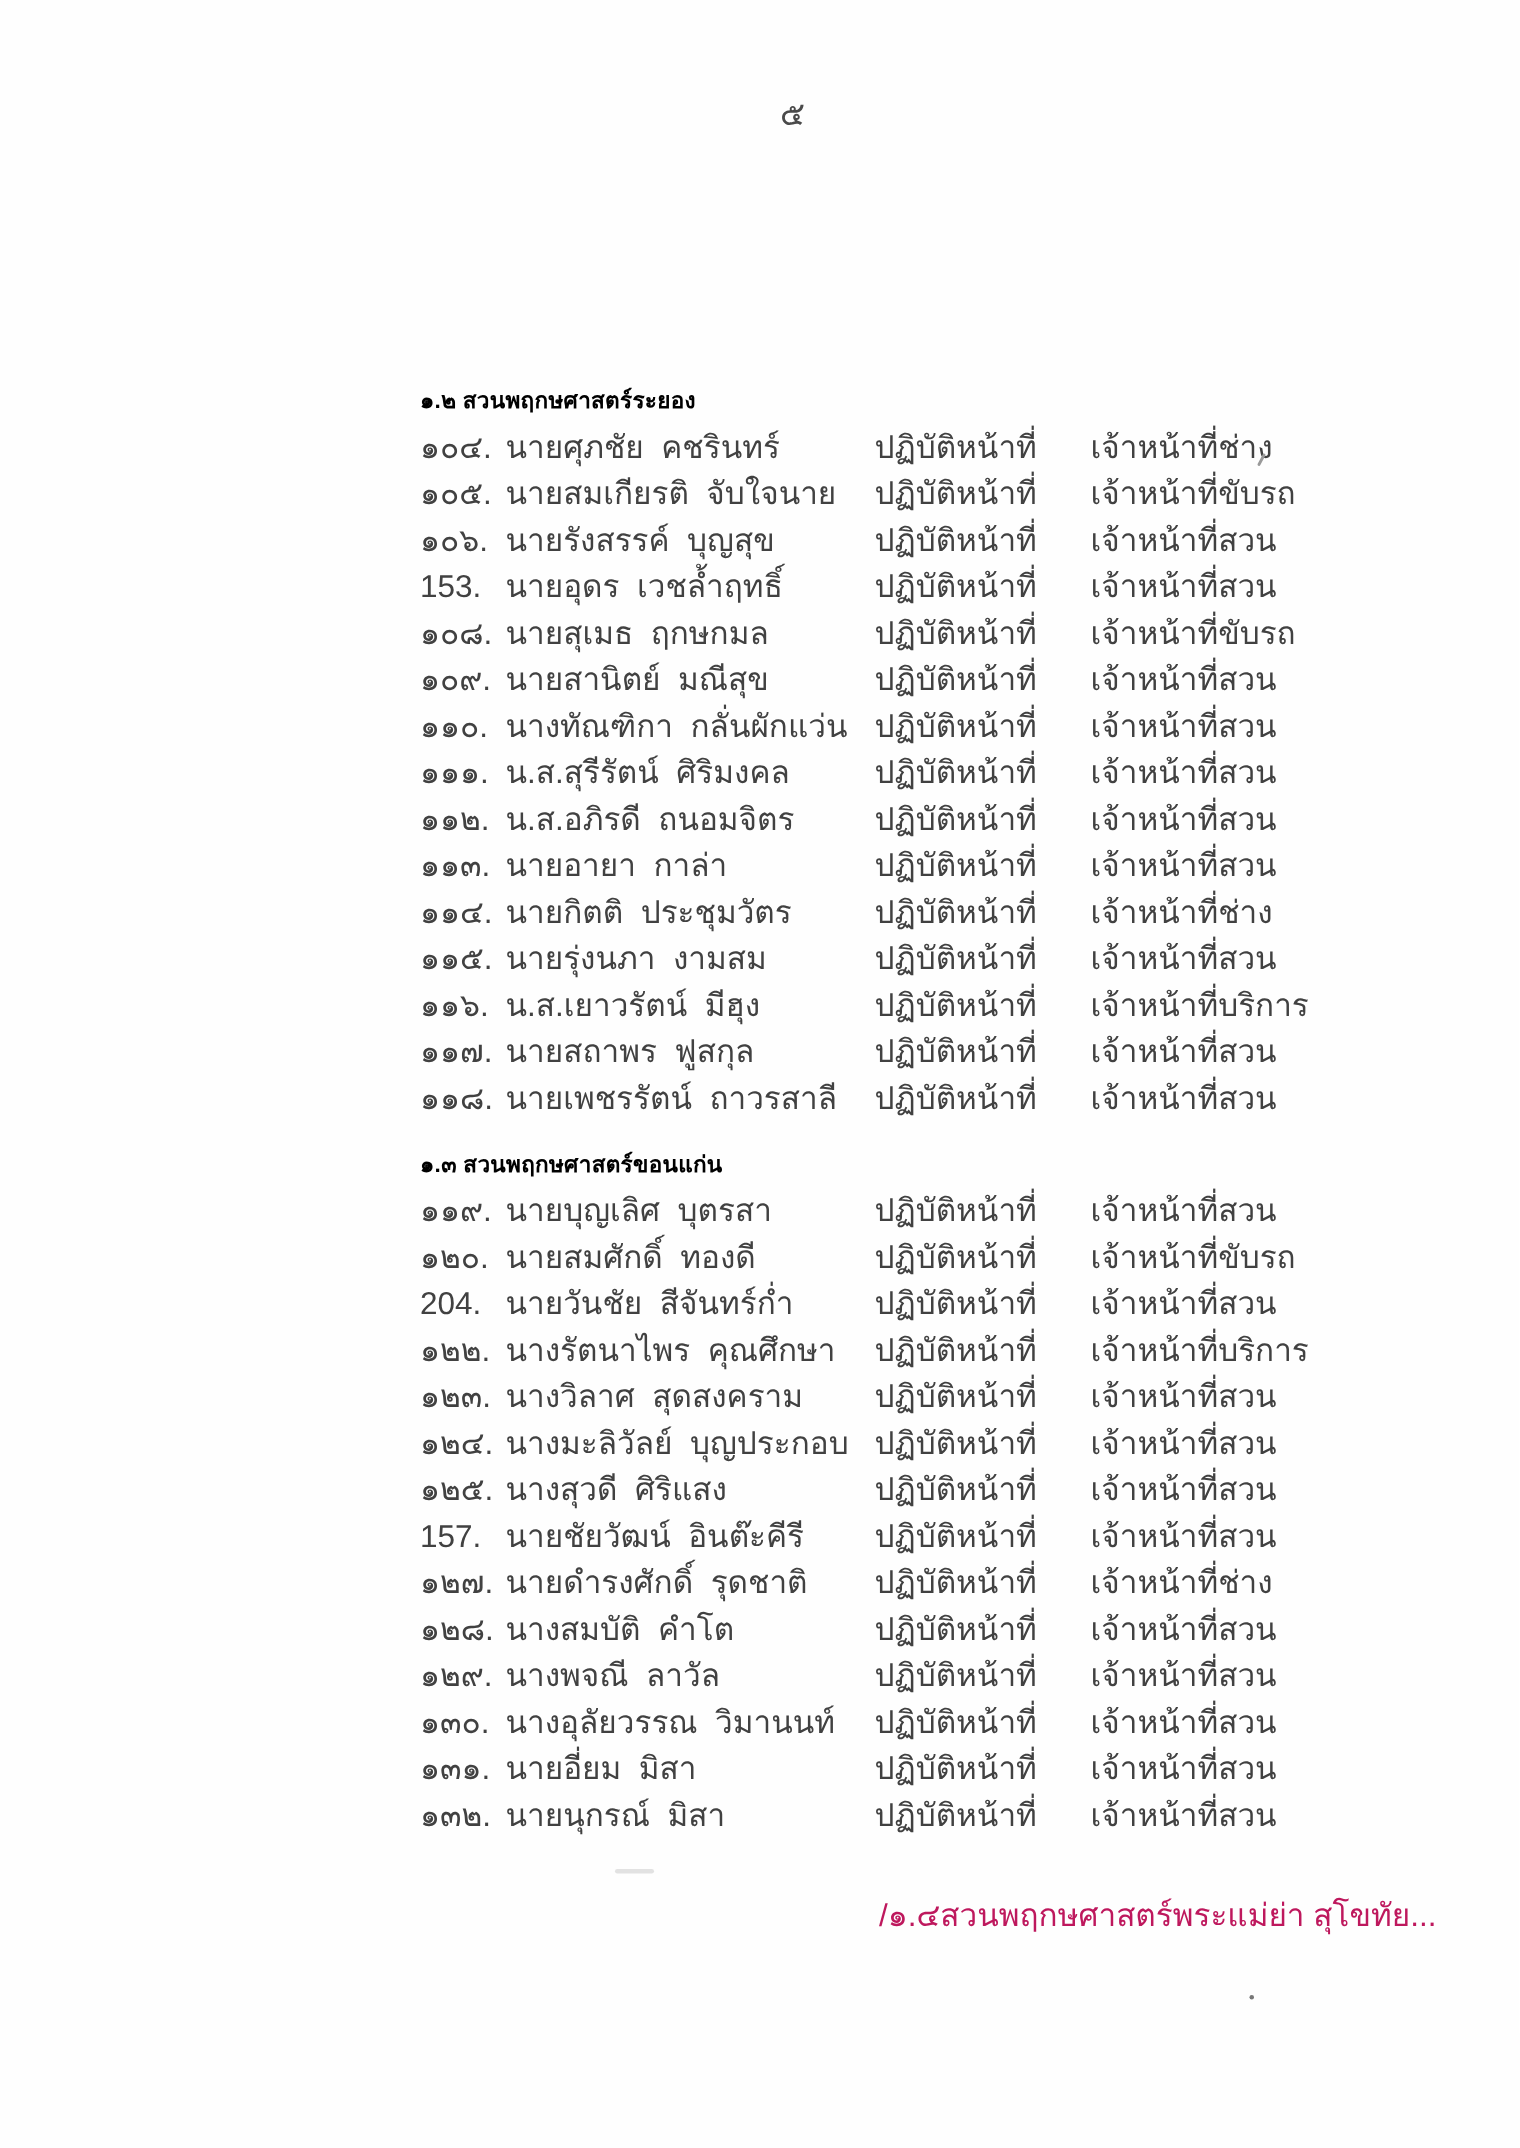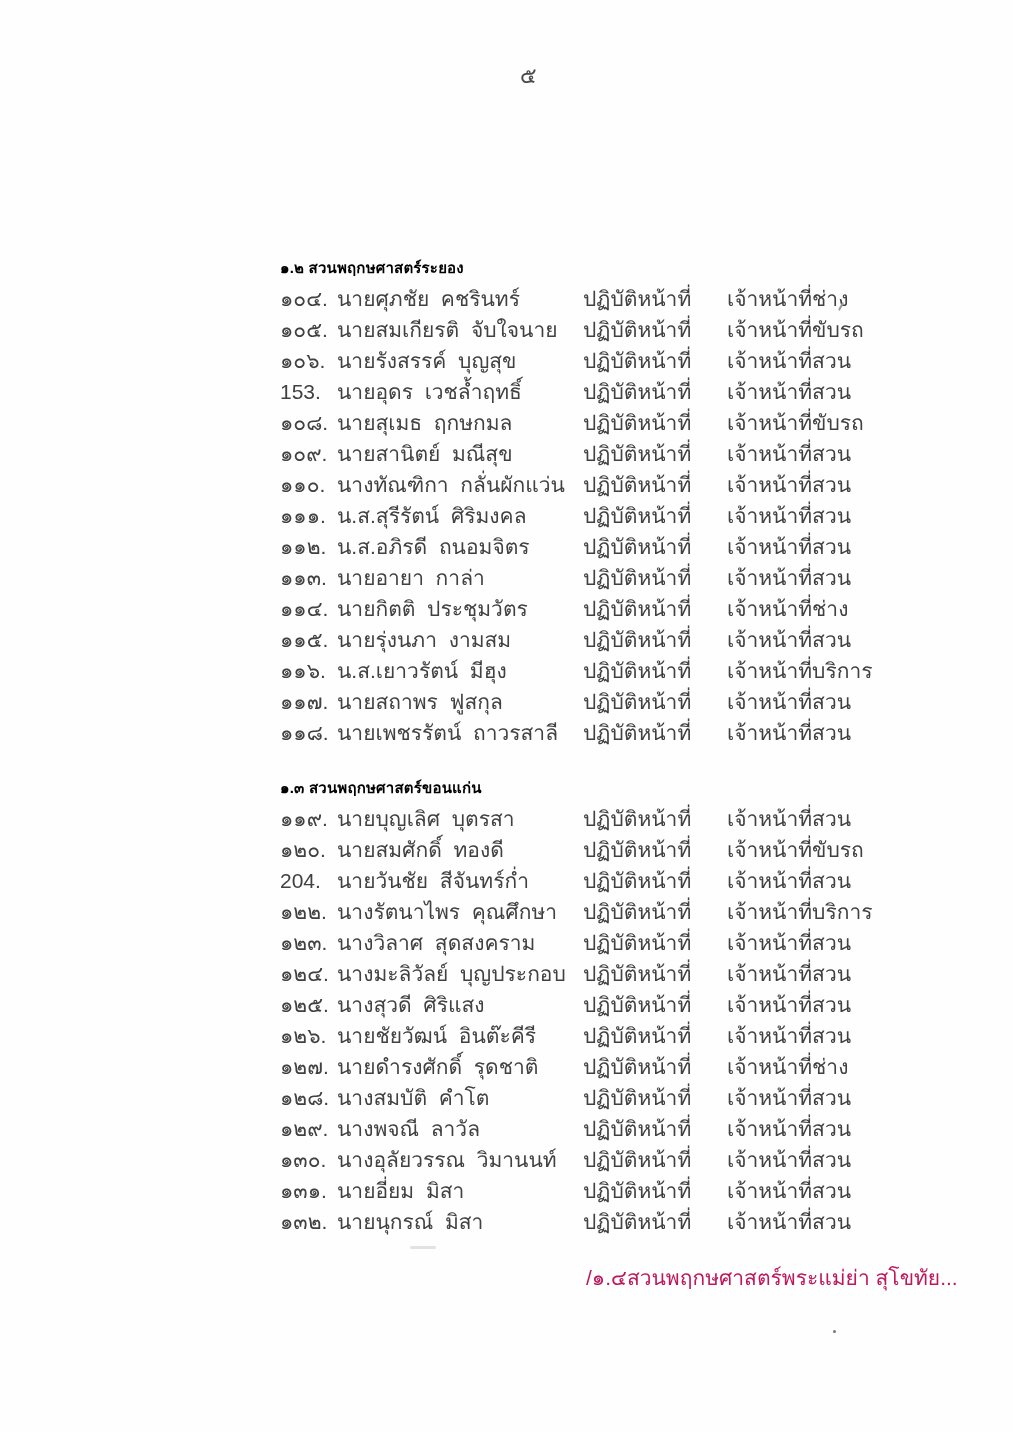--- a/index.html
+++ b/index.html
@@ -19,21 +19,21 @@
     font-size: 22px;
     color: #4a4a4a;
   }
   .personnel-list {
     position: absolute;
     left: 280px;
     top: 252px;
     width: 680px;
   }
   .doc-section { margin: 0; }
-  .doc-section + .doc-section { margin-top: 24px; }
+  .doc-section + .doc-section { margin-top: 13px; }
   .section-title {
     margin: 0;
     font-size: 15px;
     font-weight: 700;
     line-height: 31px;
     color: #000000;
     letter-spacing: 0.2px;
   }
   .row {
     display: grid;
@@ -282,21 +282,21 @@
     <span class="cell-name">
       <span class="row-no">๑๒๕.</span>
       <span class="person-name">นางสุวดี  ศิริแสง</span>
     </span>
     <span class="cell-duty">ปฏิบัติหน้าที่</span>
     <span class="cell-role">เจ้าหน้าที่สวน</span>
   </div>
 
   <div class="row">
     <span class="cell-name">
-      <span class="row-no">๑๒๖.</span>
+      <span class="row-no">157.</span>
       <span class="person-name">นายชัยวัฒน์  อินต๊ะคีรี</span>
     </span>
     <span class="cell-duty">ปฏิบัติหน้าที่</span>
     <span class="cell-role">เจ้าหน้าที่สวน</span>
   </div>
 
   <div class="row">
     <span class="cell-name">
       <span class="row-no">๑๒๗.</span>
       <span class="person-name">นายดำรงศักดิ์  รุดชาติ</span>

